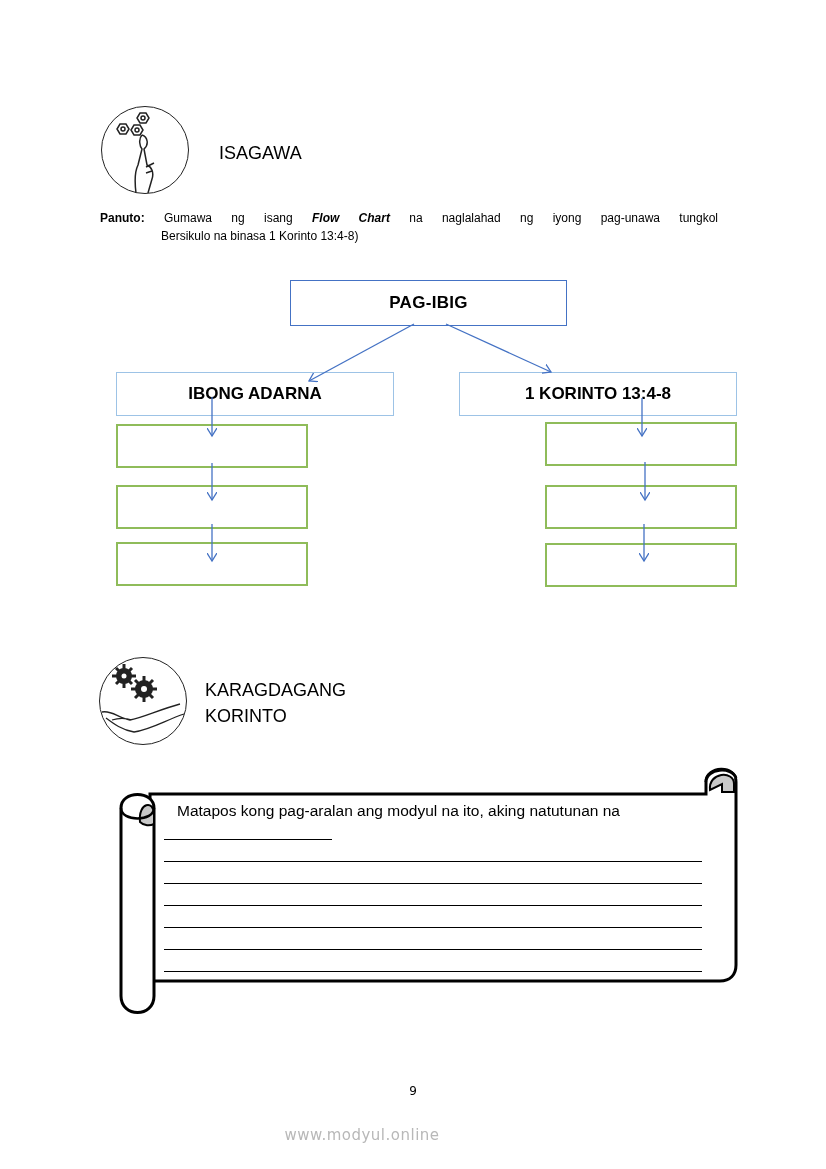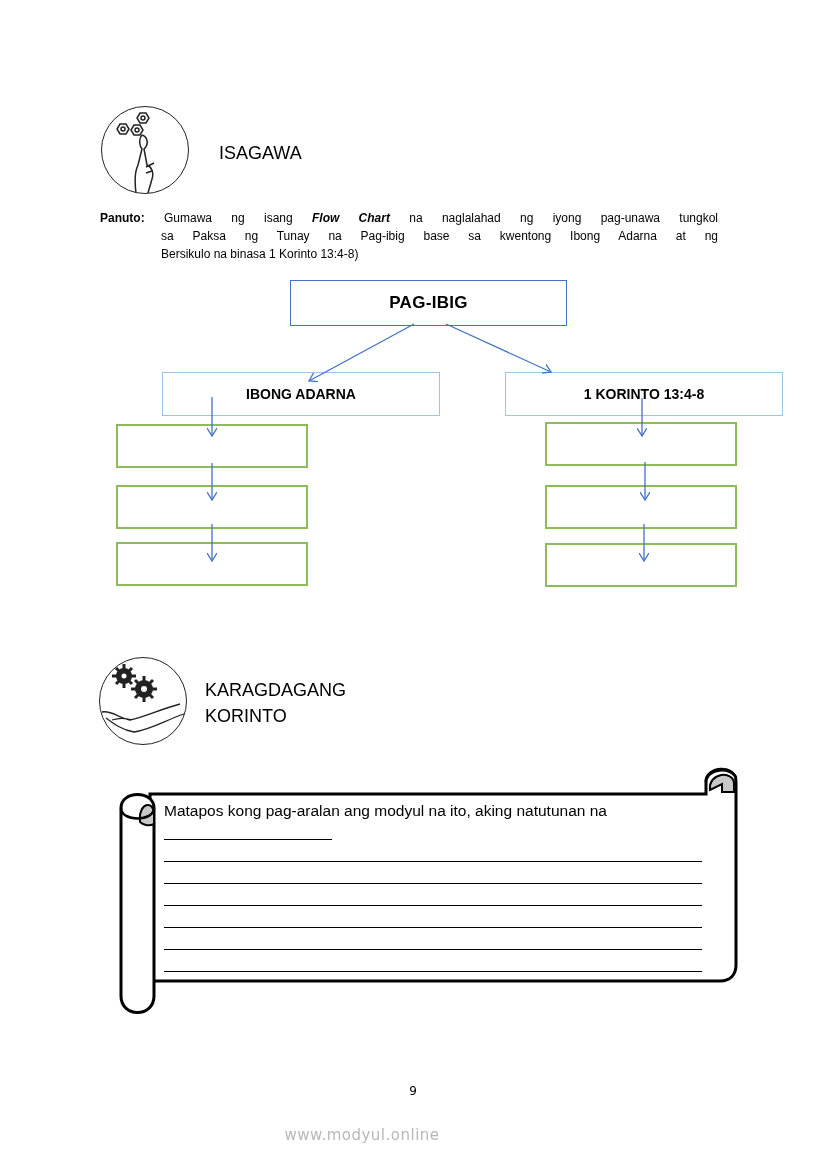--- a/index.html
+++ b/index.html
@@ -9,24 +9,24 @@
   .icon-circle { position:absolute; border:1.5px solid #222; border-radius:50%; background:#fff; }
   .sec-title { position:absolute; font-weight:normal; font-size:18px; line-height:23px; }
   .panuto { position:absolute; left:100px; top:209px; width:618px; font-size:12px; line-height:18px; }
   .panuto .lbl { font-weight:bold; }
   .panuto .row1 { display:block; text-align:justify; text-align-last:justify; }
   .panuto .rest { display:block; padding-left:61px; text-align:justify; }
   .panuto .rest .l { display:block; text-align:justify; text-align-last:justify; }
   .panuto .rest .l.last { text-align-last:left; }
   .box { position:absolute; box-sizing:border-box; background:#fff; display:flex; align-items:center; justify-content:center; }
   .box-main { border:1.5px solid #4472c4; font-weight:bold; font-size:17px; letter-spacing:0.3px; }
-  .box-cat { border:1.5px solid #9dc3e6; font-weight:bold; font-size:14px;margin-left:46px; }
+  .box-cat { border:1.5px solid #9dc3e6; font-weight:bold; font-size:17px; }
   .box-sub { border:2px solid #8fbc5a; }
   svg.arrows { position:absolute; left:0; top:0; pointer-events:none; }
-  .scroll-text { position:absolute; left:164px; top:802px; font-size:15.5px; }
+  .scroll-text { position:absolute; left:177px; top:802px; font-size:15.5px; }
   .line { position:absolute; height:0; border-top:1px solid #000; }
   .pagenum { position:absolute; left:0; width:826px; top:1084px; text-align:center; font-size:12px; font-family:"DejaVu Sans", sans-serif; }
   .watermark { position:absolute; left:0; width:724px; top:1126px; text-align:center; font-size:15px; color:#b8b8b8; font-family:"DejaVu Sans", sans-serif; letter-spacing:0.5px; }
 </style>
 </head>
 <body>
 
 <div class="icon-circle" style="left:101px;top:106px;width:86px;height:86px;">
   <svg width="86" height="86" viewBox="0 0 86 86">
     <g fill="none" stroke="#222" stroke-width="1.5">
@@ -41,21 +41,20 @@
     </g>
   </svg>
 </div>
 <div class="sec-title" style="left:219px;top:142px;">ISAGAWA</div>
 
 <div class="panuto">
   <span class="row1">
     <span class="lbl">Panuto:</span><span> Gumawa ng isang </span><b><i>Flow Chart</i></b><span> na naglalahad ng iyong pag-unawa tungkol</span>
   </span>
   <span class="rest">
-    <span class="l">sa Paksa ng Tunay na Pag-ibig base sa kwentong Ibong Adarna at ng</span>
     <span class="l last">Bersikulo na binasa 1 Korinto 13:4-8)</span>
   </span>
 </div>
 
 <div class="box box-main" style="left:290px;top:280px;width:277px;height:46px;">
   <span>PAG-IBIG</span>
 </div>
 <div class="box box-cat" style="left:116px;top:372px;width:278px;height:44px;">
   <span>IBONG ADARNA</span>
 </div>

